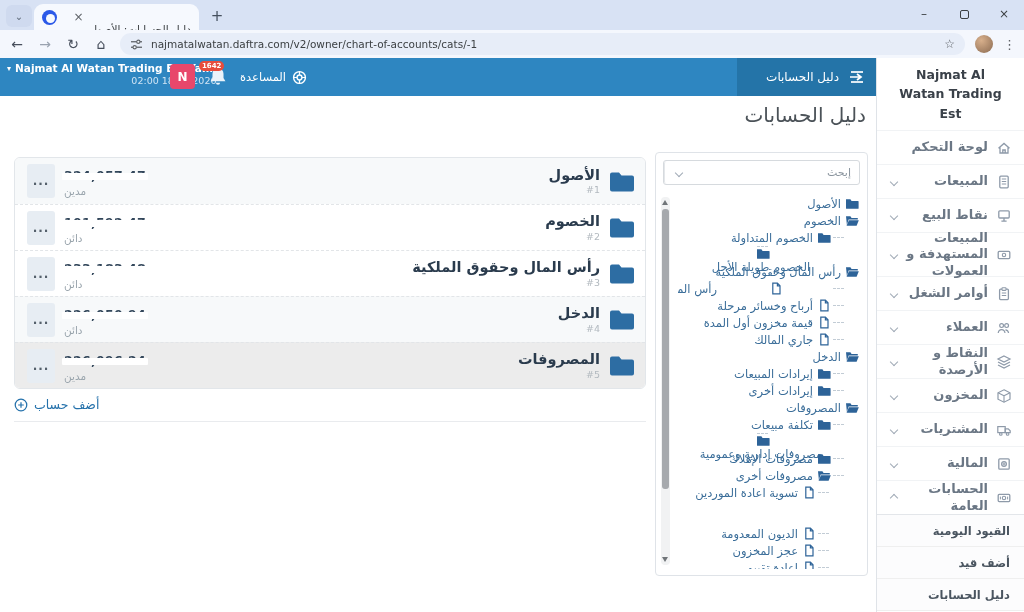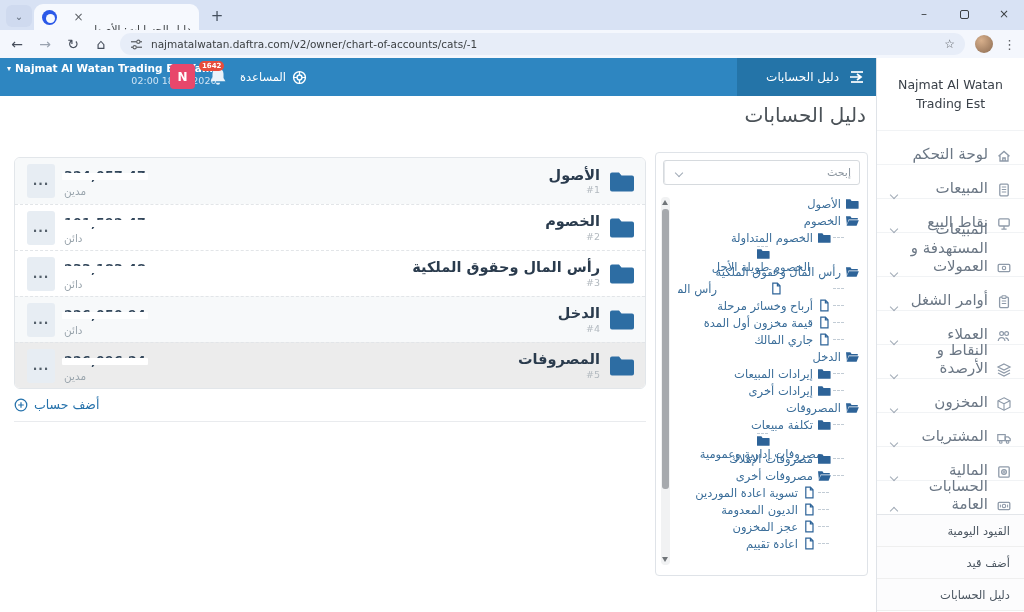--- a/index.html
+++ b/index.html
@@ -37,23 +37,23 @@
   .company-caret { font-size:8px; }
   .company-date { font-size:9.5px; color:#cfe4f4; text-align:right; margin-top:1px; }
   .n-avatar { position:absolute; left:170px; top:6px; width:25px; height:25px; background:#e8476b; border-radius:4px; color:#fff; font-weight:bold; font-size:12px; display:flex; align-items:center; justify-content:center; cursor:pointer; }
   .bell-wrap { position:absolute; left:207px; top:8px; width:22px; height:22px; cursor:pointer; }
   .bell-badge { position:absolute; left:-8px; top:-5px; background:#e74c3c; color:#fff; font-size:7px; font-weight:bold; padding:1px 3px; border-radius:7px; line-height:1.2; }
   .help-link { position:absolute; left:240px; top:0; height:38px; display:flex; align-items:center; gap:6px; color:#fff; font-size:11.5px; cursor:pointer; }
   .bluebar-right { position:absolute; left:737px; top:0; width:139px; height:38px; background:#2474a8; display:flex; flex-direction:row-reverse; align-items:center; padding:0 10px; gap:9px; }
   .bluebar-right .crumb { color:#fff; font-size:12px; }
 
   
-  .sidebar { position:absolute; right:0; top:58px; width:148px; height:554px; background:#fff; border-left:1px solid #dfe3e8; direction:rtl; }
+  .sidebar { position:absolute; right:0; top:58px; width:148px; height:554px; background:#fff; border-left:1px solid #dfe3e8; direction:rtl;font-weight:bold; }
   .sidebar-company { height:72px; display:flex; align-items:center; justify-content:center; text-align:center; color:#3a4149; font-size:12.5px; line-height:1.55; padding:0 18px; }
-  .side-item { height:34px; display:flex; align-items:flex-end; gap:8px; padding:0 12px; border-top:1px solid #f1f3f5; color:#6b7785; font-size:15px; cursor:pointer; }
+  .side-item { height:34px; display:flex; align-items:center; gap:8px; padding:0 12px; border-top:1px solid #f1f3f5; color:#6b7785; font-size:13px; cursor:pointer; }
   .side-item.tall { height:44px; }
   .side-icon { width:16px; height:16px; flex:none; }
   .side-label { flex:1; line-height:1.25; }
   .chev { width:6px; height:6px; border-left:1.5px solid #a0aab6; border-bottom:1.5px solid #a0aab6; transform:rotate(-45deg); flex:none; margin-left:2px; }
   .chev.up { transform:rotate(135deg); }
   .side-sub { border-top:1px solid #e3e6ea; }
   .side-sub-item { height:32px; display:flex; align-items:center; padding:0 14px; font-size:11.5px; color:#4a5560; border-bottom:1px solid #efefef; cursor:pointer; background:#fcfcfd; }
 
   
   .main { position:absolute; left:0; top:96px; width:876px; height:516px; background:#fff; }
@@ -506,41 +506,41 @@
     <span>مصروفات أخرى</span>
   </div>
           <div class="tree-item" style="padding-right: 30px;">
     <span class="tree-connector"></span>
             <span class="tree-icon"><svg viewBox="0 0 14 13">
                 <path d="M3.8 1.2h4.6l2.6 2.6v8H3.8z" fill="#fff" stroke="#2d6398" stroke-width="1.2"></path>
                 <path d="M8.4 1.2v2.6h2.6" fill="none" stroke="#2d6398" stroke-width="1.2"></path>
               </svg></span>
     <span>تسوية اعادة الموردين</span>
   </div>
+          <div class="tree-item" style="padding-right: 30px; margin-top: 24px;">
+    <span class="tree-connector"></span>
+            <span class="tree-icon"><svg viewBox="0 0 14 13">
+                <path d="M3.8 1.2h4.6l2.6 2.6v8H3.8z" fill="#fff" stroke="#2d6398" stroke-width="1.2"></path>
+                <path d="M8.4 1.2v2.6h2.6" fill="none" stroke="#2d6398" stroke-width="1.2"></path>
+              </svg></span>
+    <span>الديون المعدومة</span>
+  </div>
           <div class="tree-item" style="padding-right: 30px;">
     <span class="tree-connector"></span>
             <span class="tree-icon"><svg viewBox="0 0 14 13">
                 <path d="M3.8 1.2h4.6l2.6 2.6v8H3.8z" fill="#fff" stroke="#2d6398" stroke-width="1.2"></path>
                 <path d="M8.4 1.2v2.6h2.6" fill="none" stroke="#2d6398" stroke-width="1.2"></path>
               </svg></span>
-    <span>الديون المعدومة</span>
+    <span>عجز المخزون</span>
   </div>
           <div class="tree-item" style="padding-right: 30px;">
     <span class="tree-connector"></span>
             <span class="tree-icon"><svg viewBox="0 0 14 13">
                 <path d="M3.8 1.2h4.6l2.6 2.6v8H3.8z" fill="#fff" stroke="#2d6398" stroke-width="1.2"></path>
                 <path d="M8.4 1.2v2.6h2.6" fill="none" stroke="#2d6398" stroke-width="1.2"></path>
               </svg></span>
-    <span>عجز المخزون</span>
-  </div>
-          <div class="tree-item" style="padding-right: 30px;">
-    <span class="tree-connector"></span>
-            <span class="tree-icon"><svg viewBox="0 0 14 13">
-                <path d="M3.8 1.2h4.6l2.6 2.6v8H3.8z" fill="#fff" stroke="#2d6398" stroke-width="1.2"></path>
-                <path d="M8.4 1.2v2.6h2.6" fill="none" stroke="#2d6398" stroke-width="1.2"></path>
-              </svg></span>
     <span>اعادة تقييم</span>
   </div>
         </div>
     </div>
   </div>
 
 </div>
 
 </body></html>

